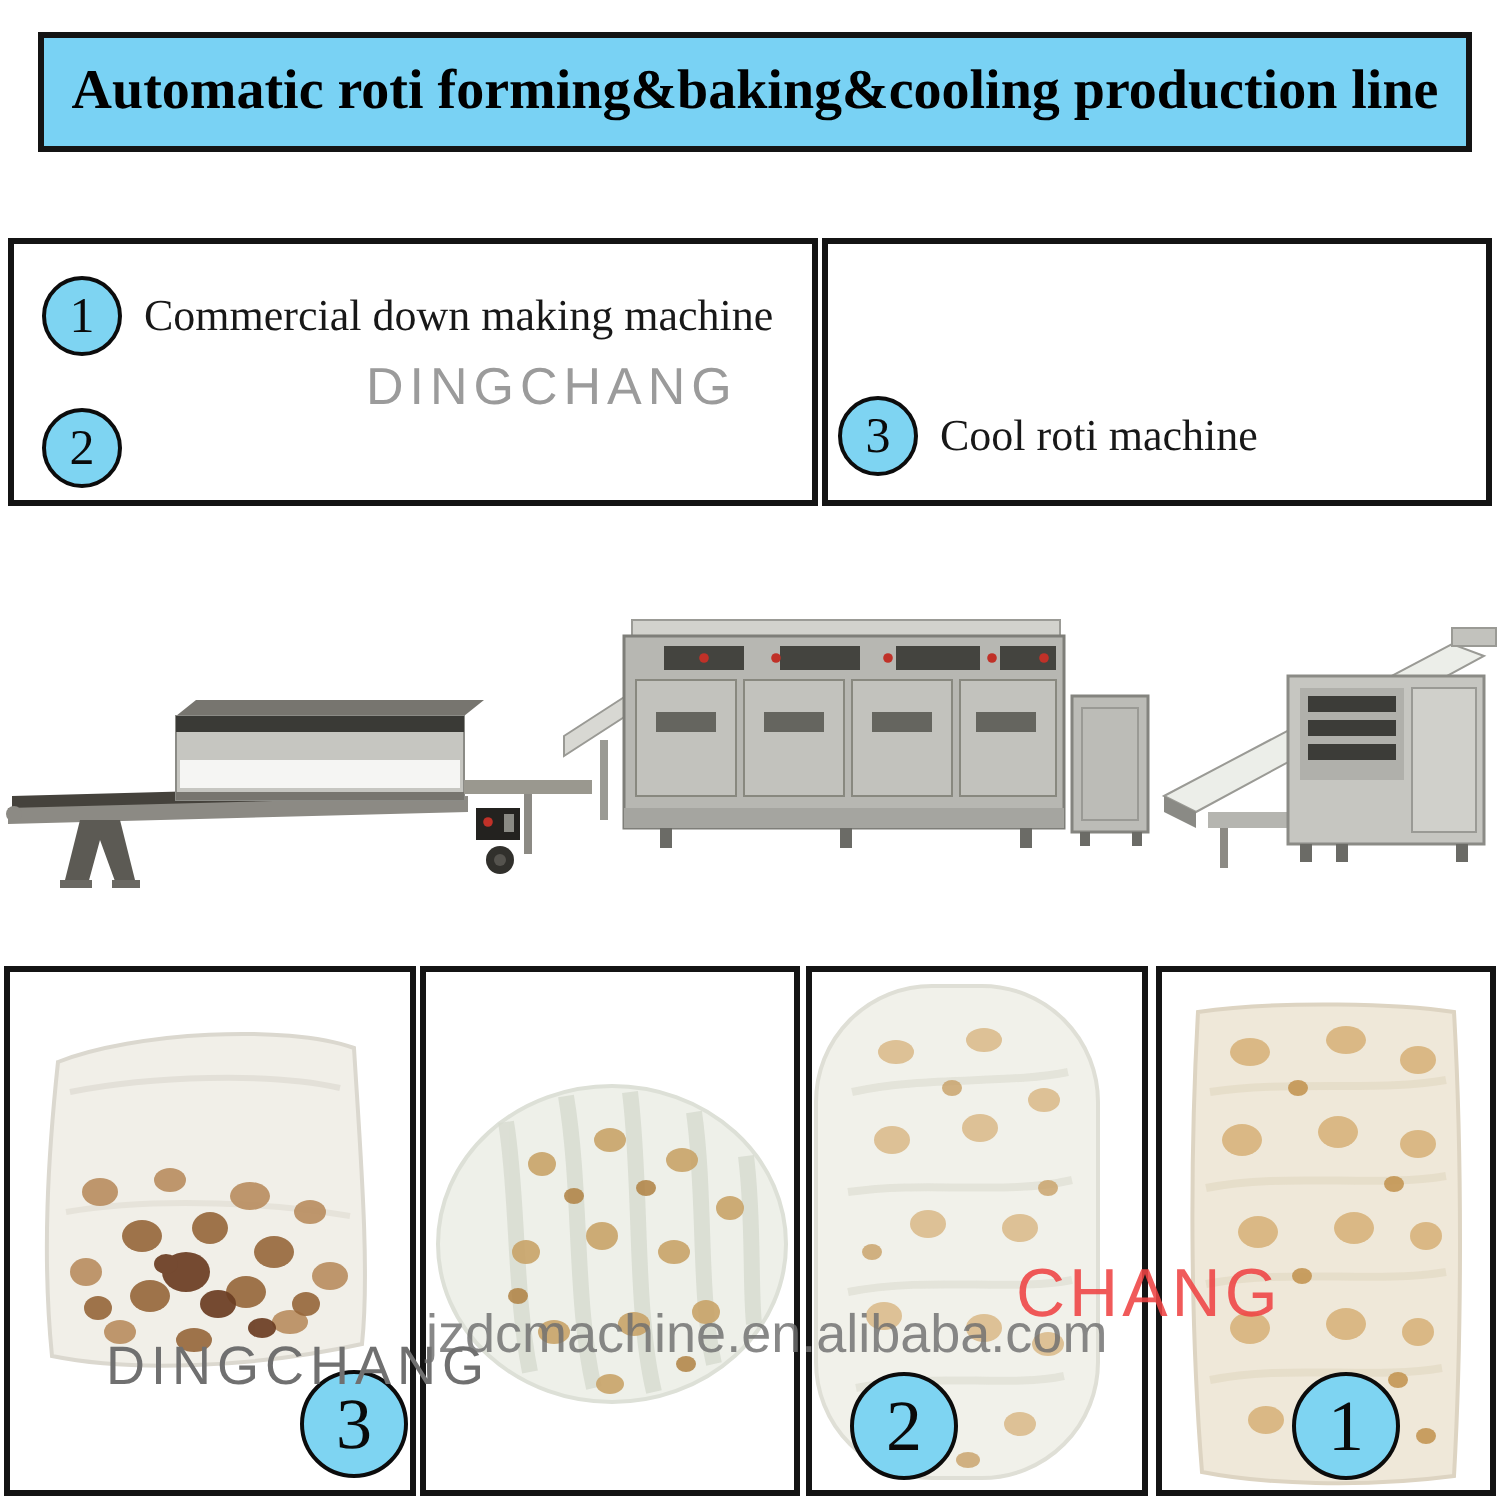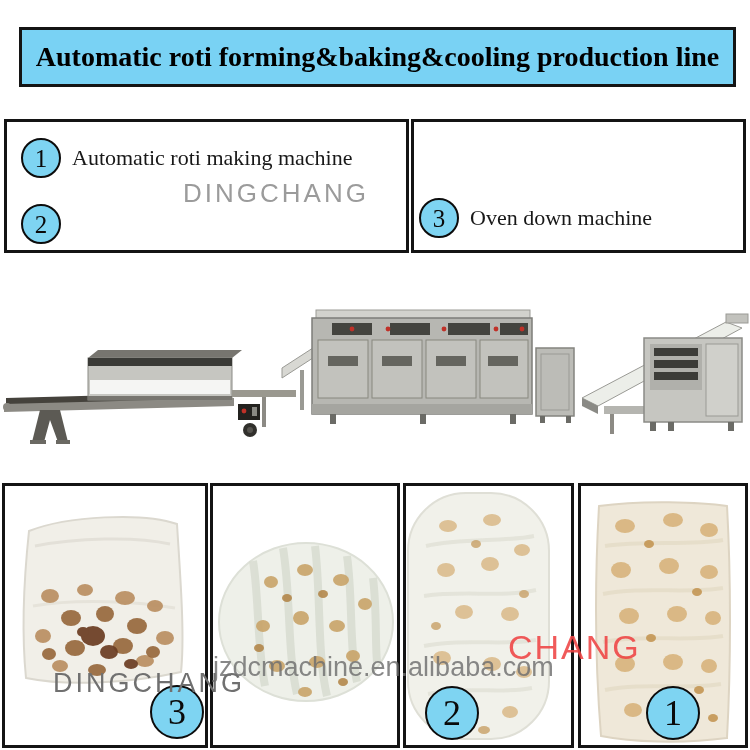--- a/index.html
+++ b/index.html
@@ -1,20 +1,20 @@
 <!DOCTYPE html>
 <html><head>
 <meta charset="utf-8">
 <style>
   html,body{margin:0;padding:0;background:#ffffff;}
   .canvas{position:relative;width:750px;height:750px;background:#ffffff;overflow:hidden;
           font-family:"Liberation Serif",serif;}
 
   
-  .banner{position:absolute;left:19px;top:27px;width:717px;height:60px;box-sizing:border-box;
+  .banner{position:absolute;left:19px;top:16px;width:717px;height:60px;box-sizing:border-box;
           background:#79d2f4;border:3px solid #141414;display:flex;align-items:center;justify-content:center;}
   .banner span{font-weight:bold;font-size:28px;color:#000;letter-spacing:0px;white-space:nowrap;}
 
   
   .legend-box{position:absolute;top:119px;height:134px;box-sizing:border-box;border:3px solid #141414;background:#fff;}
   .legend-left{left:4px;width:405px;}
   .legend-right{left:411px;width:335px;}
   .legend-row{position:absolute;display:flex;align-items:center;gap:11px;}
   .badge{width:36px;height:36px;border-radius:50%;background:#7ed4f2;border:2px solid #0c0c0c;
          display:flex;align-items:center;justify-content:center;flex:0 0 auto;}
@@ -57,36 +57,36 @@
 
   <div class="banner">
     <span>Automatic roti forming&amp;baking&amp;cooling production line</span>
   </div>
 
   <div class="legend-box legend-left">
     <div class="legend-row row1">
       <div class="badge">
           <span>1</span>
         </div>
-      <div class="legend-label">Automatic roti making machine</div>
+      <div class="legend-label">Commercial down making machine</div>
     </div>
     <div class="legend-wm">DINGCHANG</div>
     <div class="legend-row row2">
       <div class="badge">
           <span>2</span>
         </div>
     </div>
   </div>
 
   <div class="legend-box legend-right">
     <div class="legend-row row3">
       <div class="badge">
           <span>3</span>
         </div>
-      <div class="legend-label">Oven down machine</div>
+      <div class="legend-label">Cool roti machine</div>
     </div>
   </div>
 
   <div class="machine-photo">
     <svg width="750" height="175" viewBox="0 0 750 175">
 
       <g>
 
         <polygon points="6,108 232,102 232,110 6,116" fill="#45423c"></polygon>
         <polygon points="4,114 234,108 234,116 4,122" fill="#8c8a84"></polygon>

